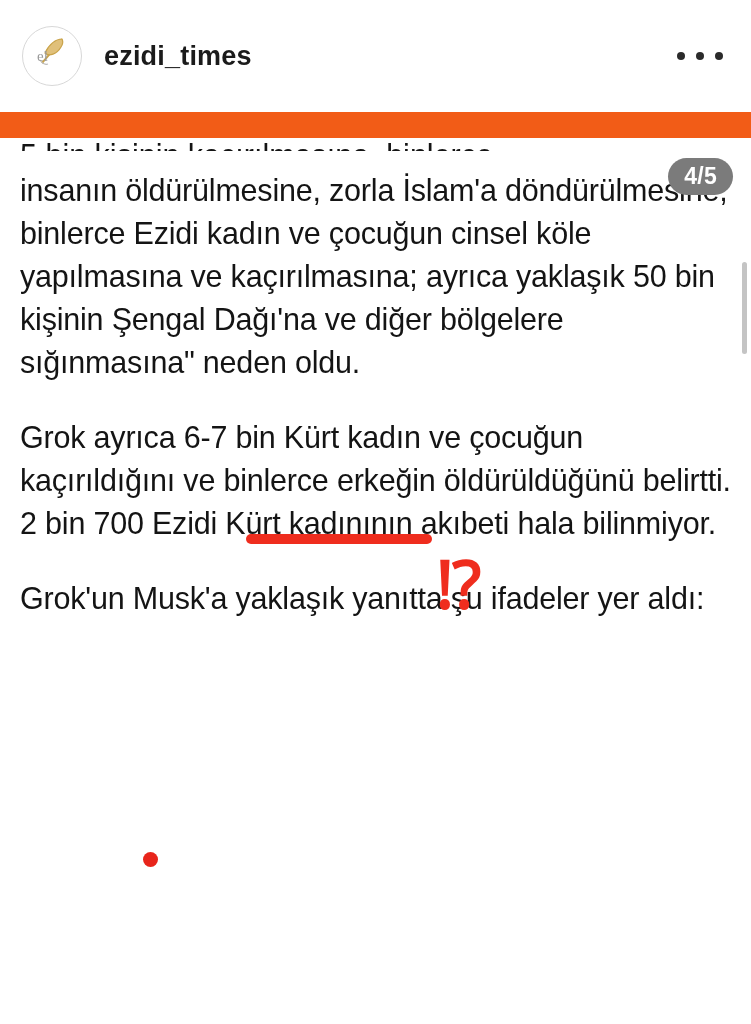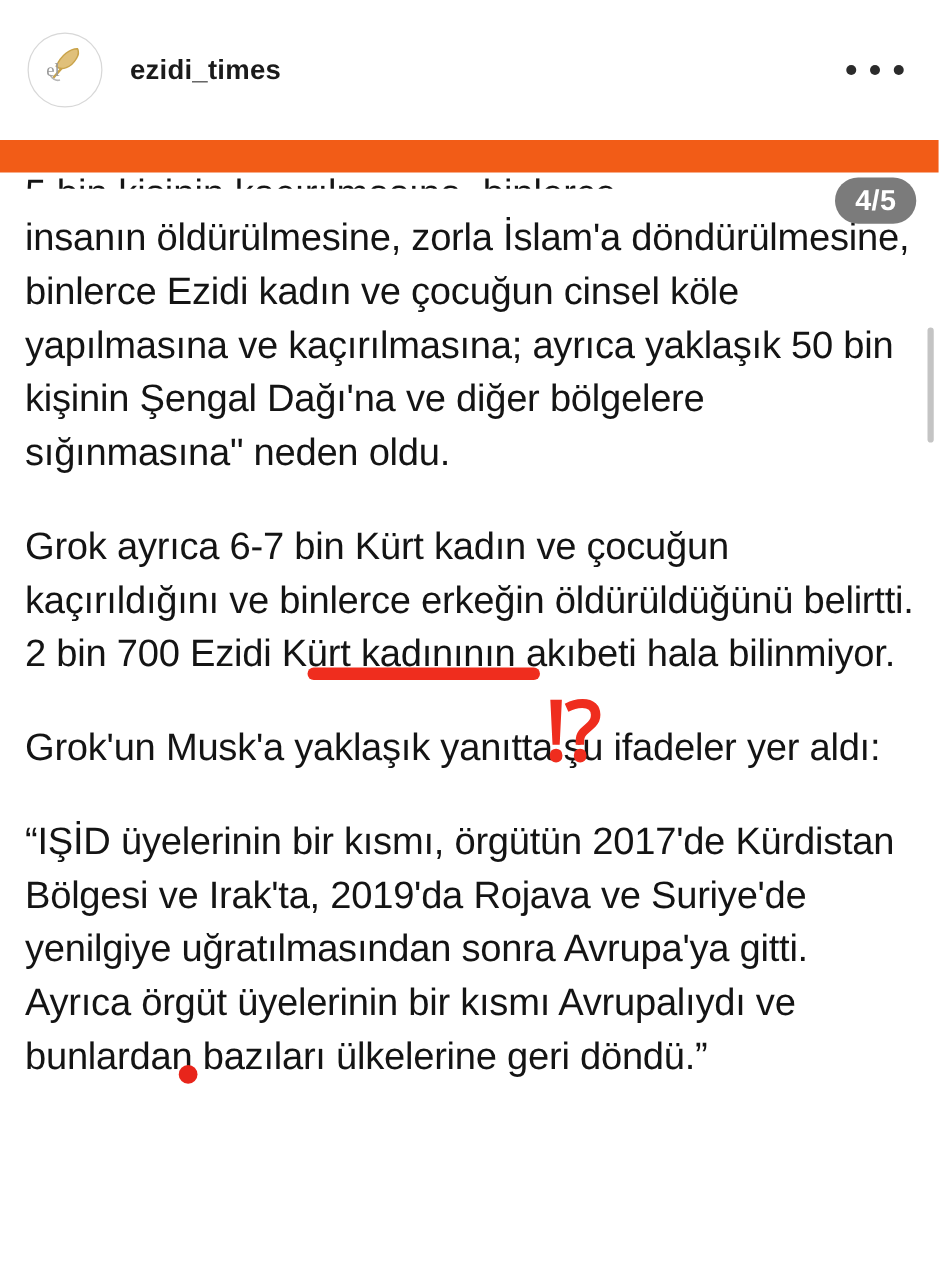--- a/index.html
+++ b/index.html
@@ -33,21 +33,21 @@
     background: #ffffff;
     display: flex;
     align-items: flex-start;
     justify-content: center;
     flex: 0 0 auto;
     overflow: hidden;
   }
   .avatar svg { display: block; }
   .username {
     margin-left: 22px;
-    font-size: 22px;
+    font-size: 27px;
     font-weight: 700;
     letter-spacing: 0.2px;
     color: #1b1b1b;
     flex: 1 1 auto;
   }
   .more-btn {
     width: 46px;
     height: 40px;
     display: flex;
     align-items: center;
@@ -96,21 +96,21 @@
     color: #141414;
     font-size: 30.5px;
     line-height: 43px;
     position: relative;
     top: -4px;
   }
 
   
   .counter-pill {
     position: absolute;
-    top: 4px;
+    top: 20px;
     right: 18px;
     background: #7b7b7b;
     color: #ffffff;
     border-radius: 26px;
     padding: 7px 16px;
     font-size: 23px;
     font-weight: 600;
     line-height: 1;
     letter-spacing: 0.3px;
   }
@@ -186,21 +186,20 @@
   <div class="counter-pill">4/5</div>
 
   <div class="cutoff">5 bin kişinin kaçırılmasına, binlerce</div>
 
   <p class="paragraph first">insanın öldürülmesine, zorla İslam'a döndürülmesine, binlerce Ezidi kadın ve çocuğun cinsel köle yapılmasına ve kaçırılmasına; ayrıca yaklaşık 50 bin kişinin Şengal Dağı'na ve diğer bölgelere sığınmasına" neden oldu.</p>
 
   <p class="paragraph">Grok ayrıca 6-7 bin Kürt kadın ve çocuğun kaçırıldığını ve binlerce erkeğin öldürüldüğünü belirtti. 2 bin 700 Ezidi Kürt kadınının akıbeti hala bilinmiyor.</p>
 
   <p class="paragraph">Grok'un Musk'a yaklaşık yanıtta şu ifadeler yer aldı:</p>
 
-  <p class="paragraph">“IŞİD üyelerinin bir kısmı, örgütün 2017'de Kürdistan Bölgesi ve Irak'ta, 2019'da Rojava ve Suriye'de yenilgiye uğratılmasından sonra Avrupa'ya gitti. Ayrıca örgüt üyelerinin bir kısmı Avrupalıydı ve bunlardan bazıları ülkelerine geri döndü.”</p>
 
 </div>
 
 <div class="red-underline"></div>
 <div class="red-interrobang">⁉</div>
 <div class="red-dot"></div>
 
 <div class="scrollbar"></div>
 
 </body></html>

